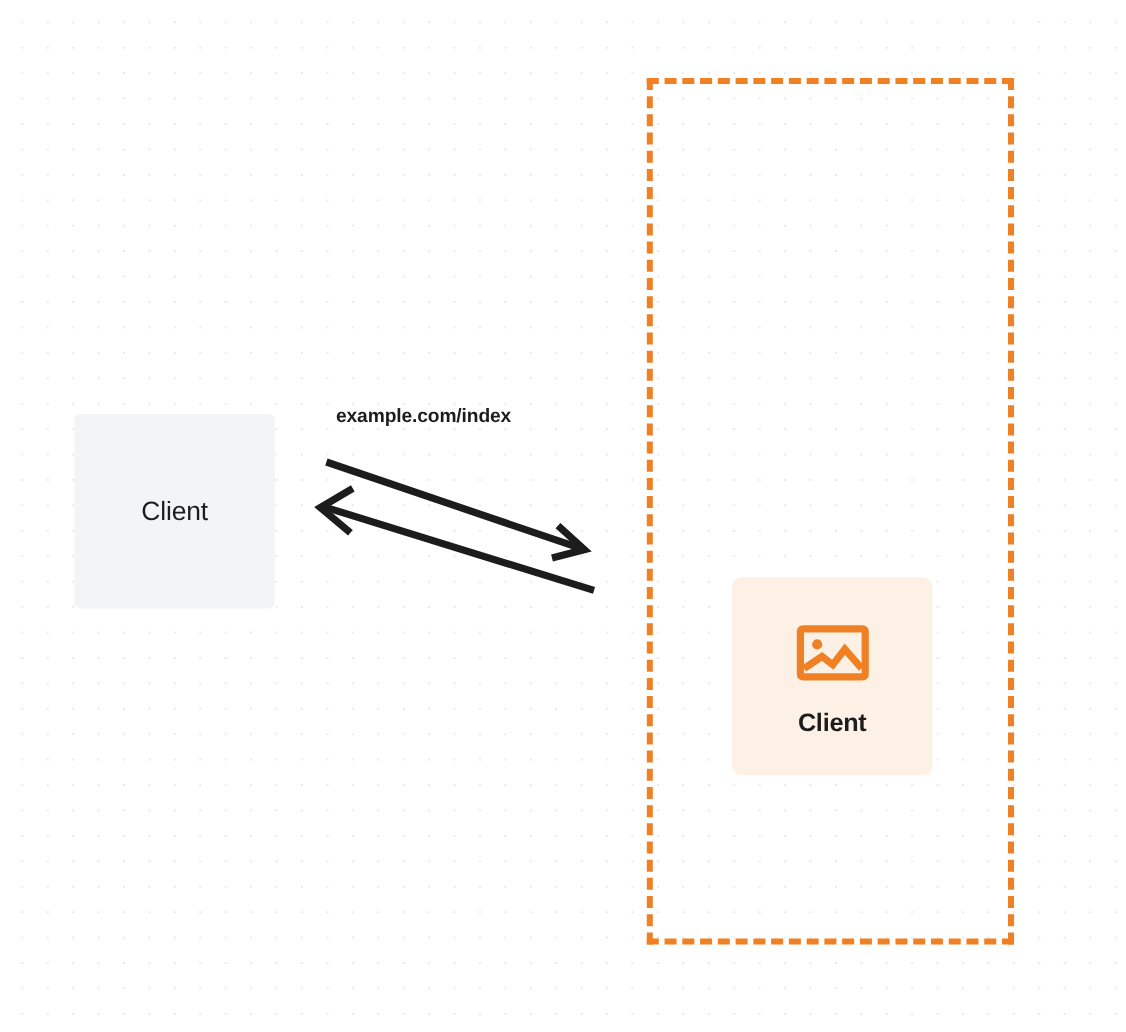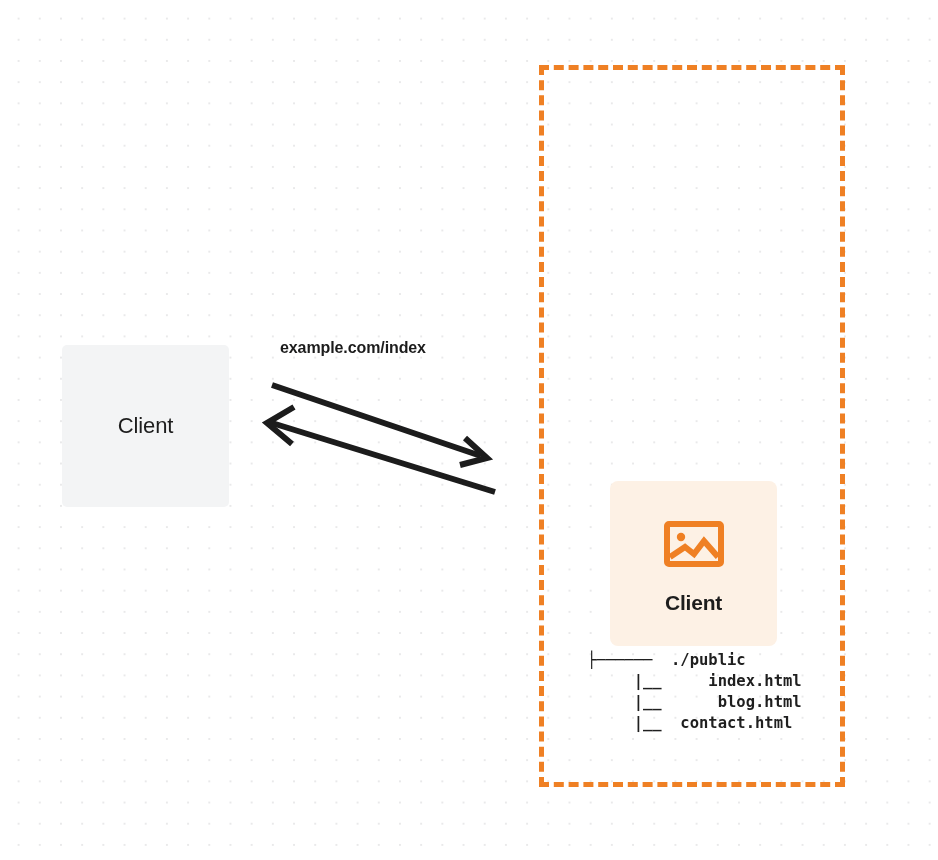--- a/index.html
+++ b/index.html
@@ -166,18 +166,14 @@
 
   <div class="card card-assets">
     <svg class="card-icon" viewBox="0 0 62 62">
       <rect x="4" y="11" width="54" height="40" rx="2" ry="2" fill="none" stroke="#ef8024" stroke-width="6"></rect>
       <circle cx="18" cy="24" r="4.2" fill="#ef8024"></circle>
       <polyline points="7,44 22,34 31,41 41,28 55,44" fill="none" stroke="#ef8024" stroke-width="6" stroke-linecap="butt" stroke-linejoin="miter"></polyline>
     </svg>
     <div class="card-label">Client</div>
   </div>
 
-  <div class="file-tree"><span>├──────  ./public</span>
-<span>     |__     index.html</span>
-<span>     |__      blog.html</span>
-<span>     |__  contact.html</span></div>
 
 </div>
 
 </body></html>

